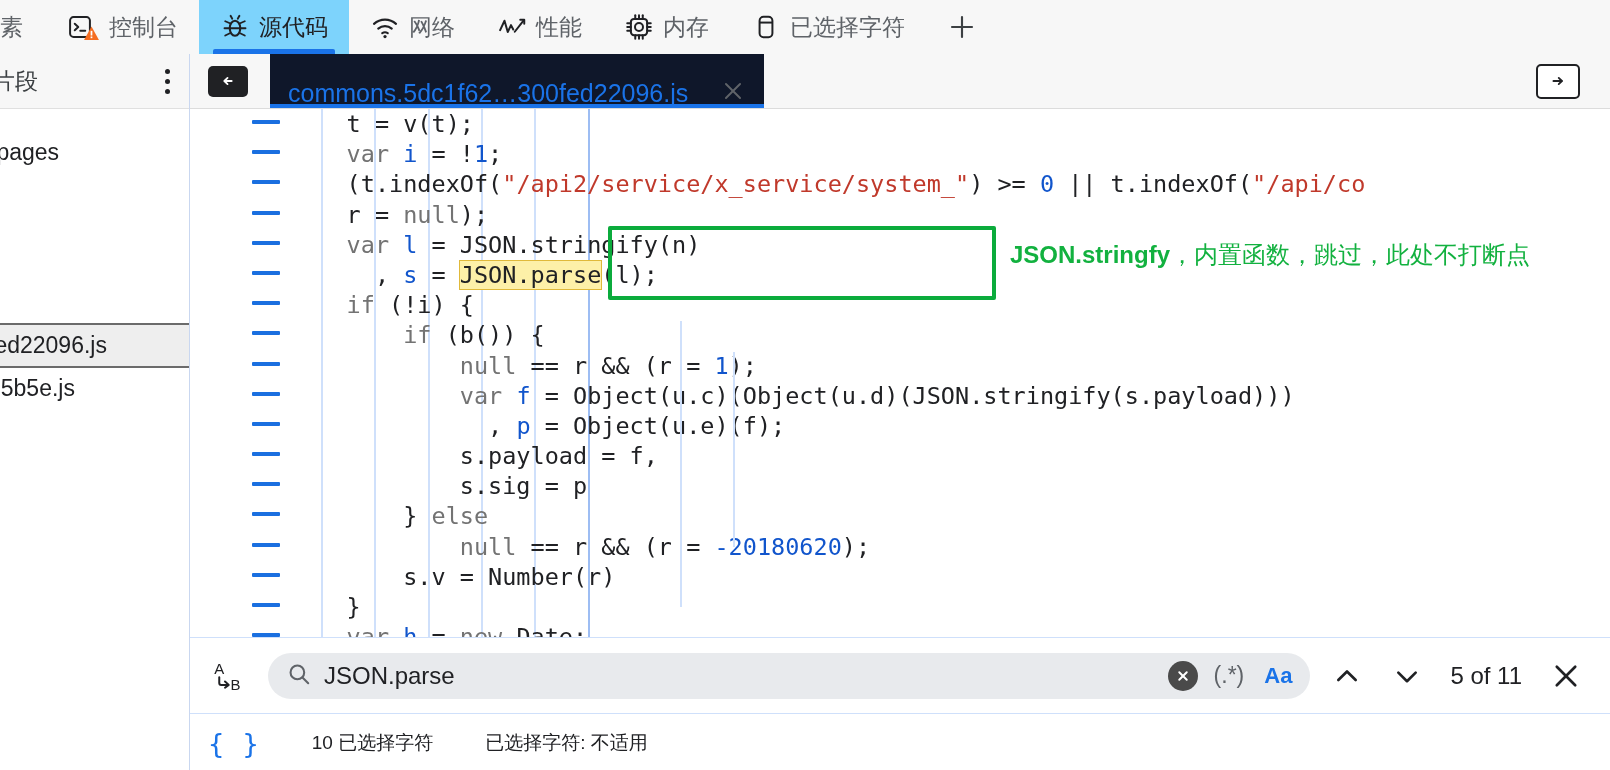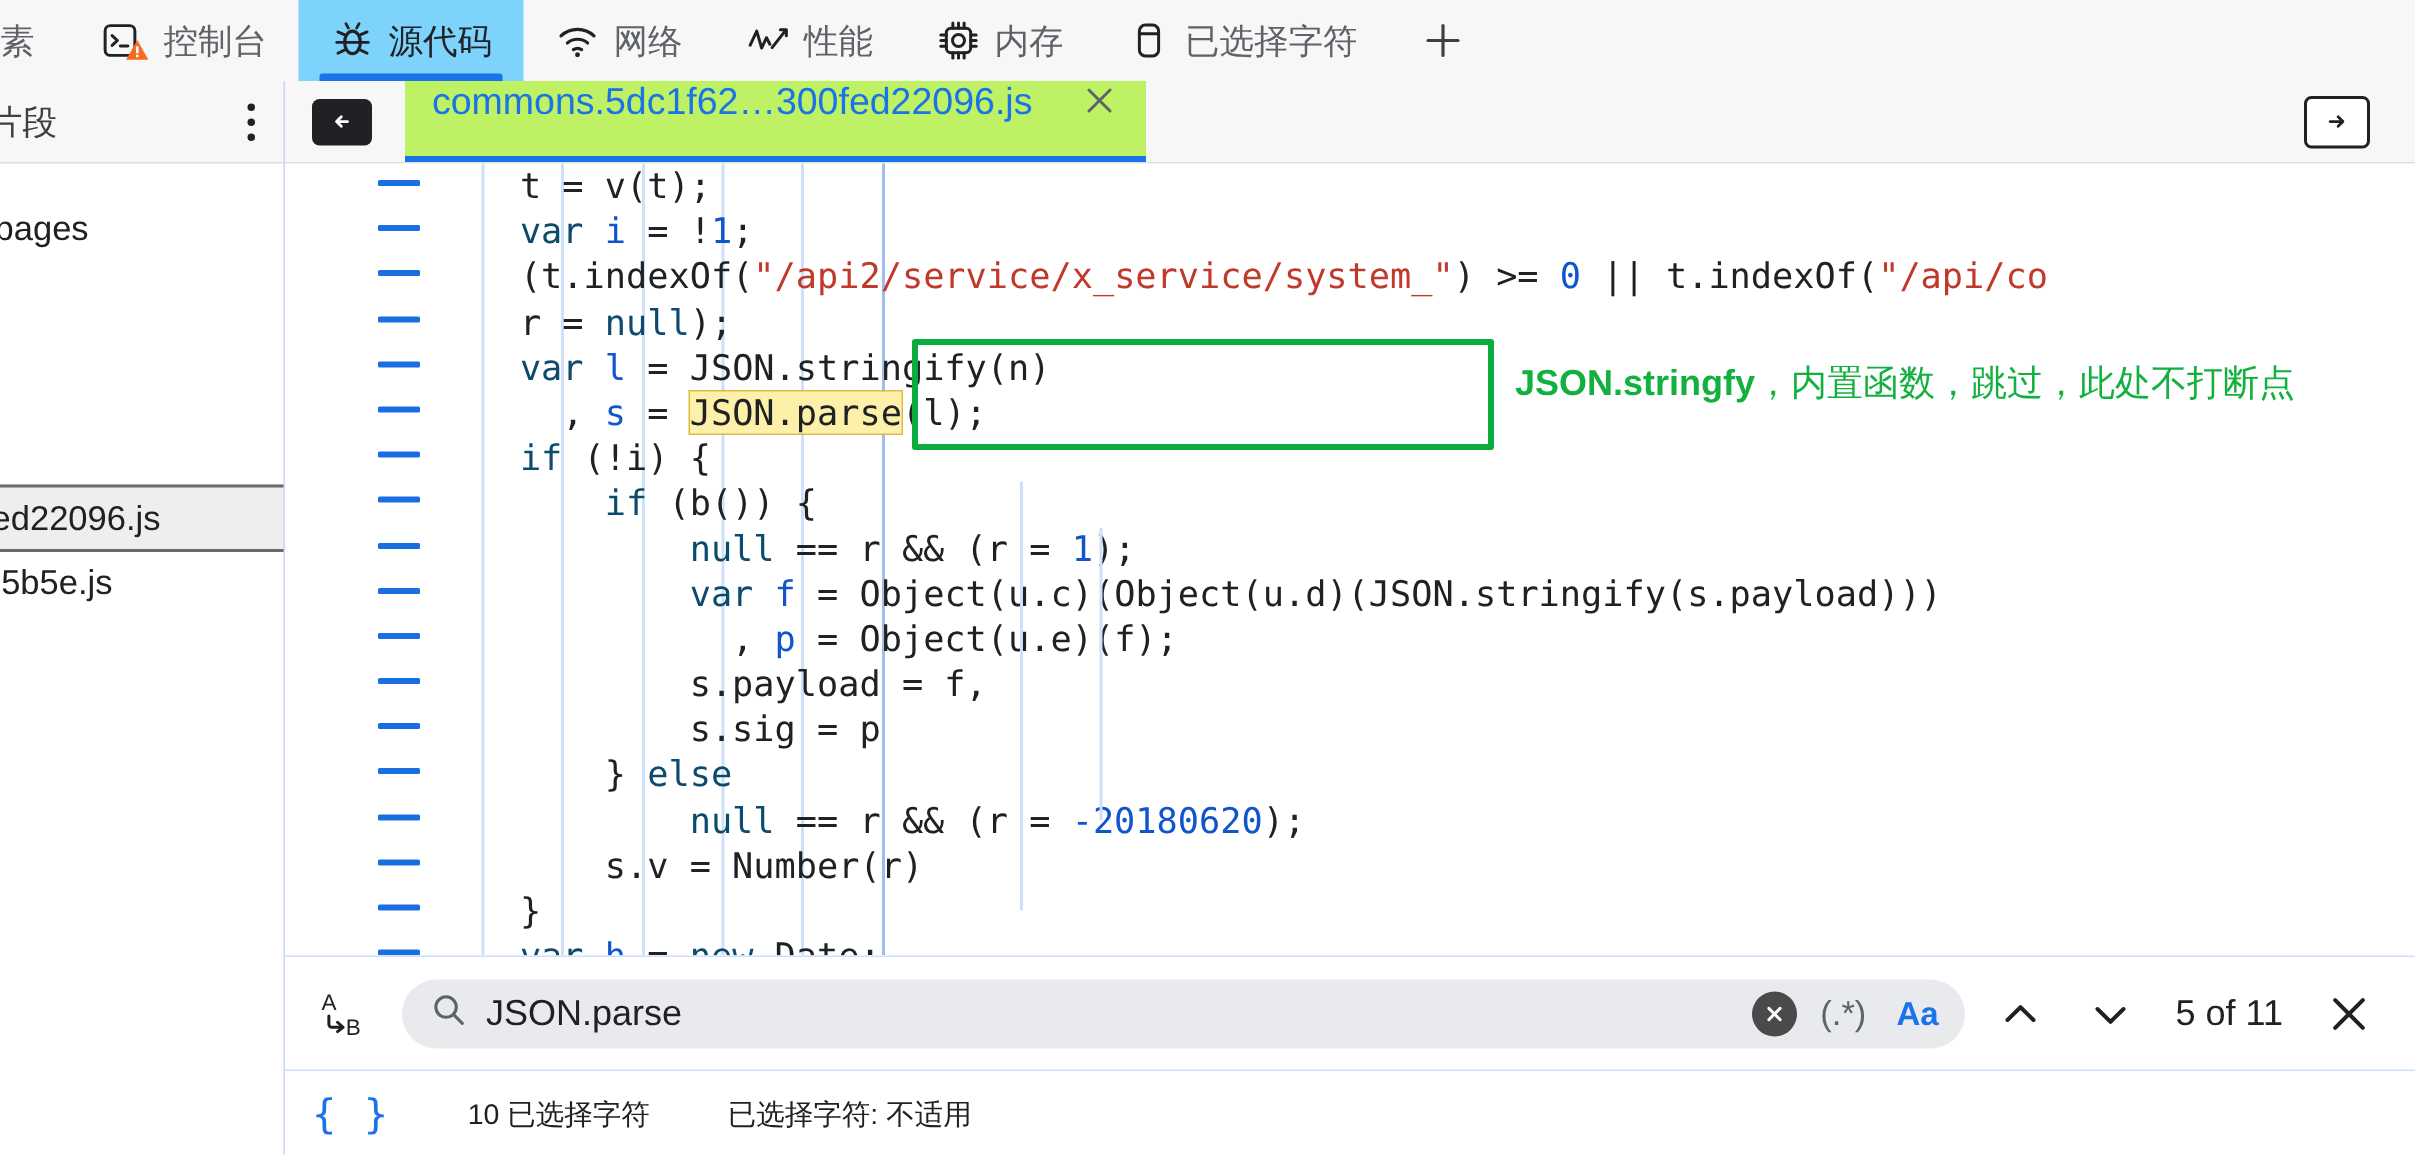--- a/index.html
+++ b/index.html
@@ -67,21 +67,21 @@
     position:relative;height:54px;background:#f7f7f7;
     border-bottom:1px solid #dcdcdc;display:flex;align-items:center;
   }
   .panel-toggle{
     width:40px;height:31px;margin-left:18px;border-radius:5px;background:#202124;
     display:flex;align-items:center;justify-content:center;cursor:pointer;flex:0 0 auto;
   }
   .panel-toggle.outline{background:#ffffff;border:2.5px solid #202124;}
   .file-tab{
     position:relative;height:54px;margin-left:22px;padding:0 18px;
-    background:#bef264;display:flex;align-items:flex-start;gap:32px;cursor:pointer;
+    background:#0f172a;display:flex;align-items:flex-end;gap:32px;cursor:pointer;
   }
   .file-tab .fname{color:#1a73e8;font-size:25px;white-space:nowrap;}
   .file-tab::after{
     content:"";position:absolute;left:0;right:0;bottom:0;height:4px;background:#1a73e8;
   }
   .tabstrip-spacer{flex:1 1 auto;}
   .right-toggle{margin-right:30px;}
 
   
   .code-viewport{
@@ -94,21 +94,21 @@
     position:absolute;left:0;top:0;right:0;bottom:0;
     font-family:"DejaVu Sans Mono","Liberation Mono",monospace;
     font-size:23.5px;line-height:30.2px;white-space:pre;
   }
   .cl{position:relative;height:30.2px;text-decoration:underline;}
   .ln{
     position:absolute;left:62px;top:11px;width:28px;height:4px;background:#1a6fe0;
     border-radius:1px;
   }
   .ctext{position:absolute;left:100px;top:0;}
-  .tk-kw{color:#0c4a6e;}
+  .tk-kw{color:#737373;}
   .tk-num{color:#1155cc;}
   .tk-str{color:#c0392b;}
   .tk-var{color:#1155cc;}
   .tk-pl{color:#202124;}
   .hl-match{background:#fdf0a8;outline:1.5px solid #e0b93a;}
 
   
   .green-box{
     position:absolute;border:4px solid #0bab3c;border-radius:2px;
     pointer-events:none;

